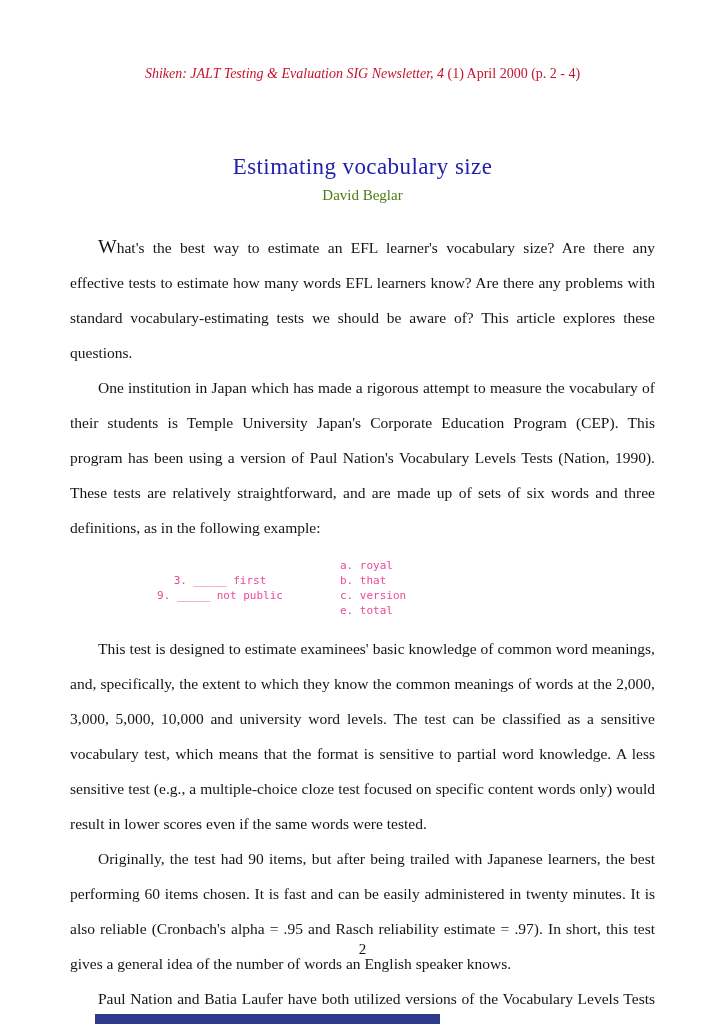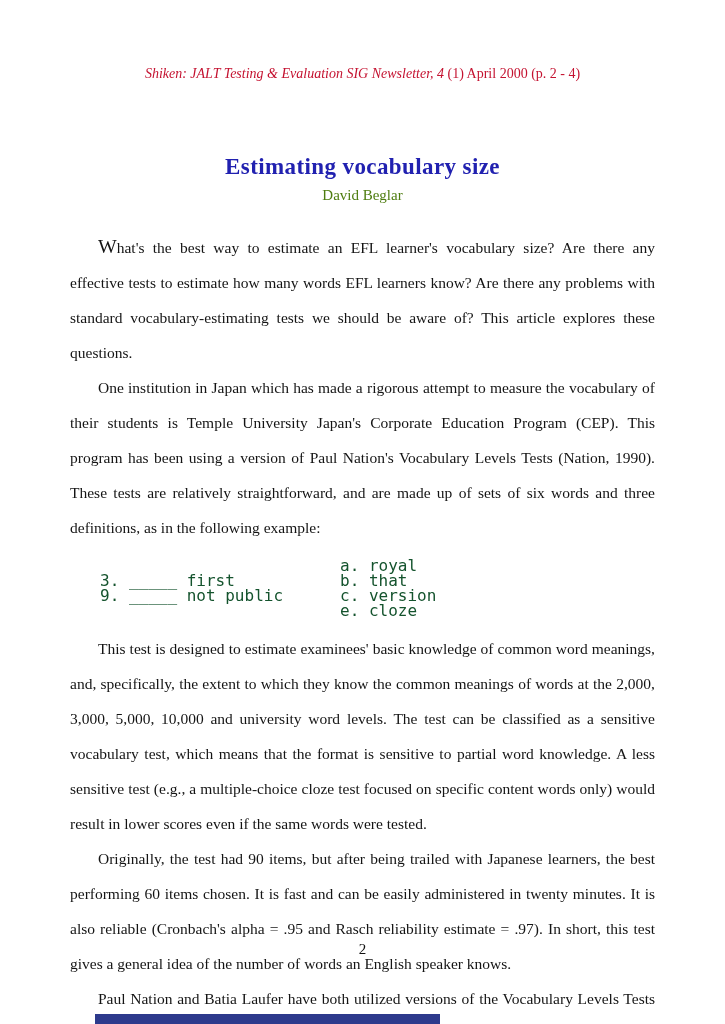--- a/index.html
+++ b/index.html
@@ -19,21 +19,21 @@
     margin-top: 66px;
     text-align: center;
     font-size: 14px;
     color: #c41230;
   }
   .citation .ital { font-style: italic; }
   .title {
     margin: 72px 0 0 0;
     text-align: center;
     font-size: 23px;
-    font-weight: bold;
+    font-weight: normal;
     letter-spacing: 0.4px;
     color: #2121b0;
   }
   .author {
     margin-top: 7px;
     text-align: center;
     font-size: 15px;
     color: #4d7c0f;
   }
   .bodytext {
@@ -41,23 +41,24 @@
     font-size: 15.5px;
     line-height: 35px;
     text-align: justify;
     text-indent: 28px;
   }
   .bodytext.first { margin-top: 25px; }
   .bodytext.first::first-letter { font-size: 1.28em; }
   .example {
     margin: 13px 0 13px 30px;
     font-family: "DejaVu Sans Mono", "Liberation Mono", monospace;
-    font-size: 16px;
+    font-size: 11px;
     line-height: 15px;
-    color: #14532d;
+    color: #ec4899;
+    text-align: center;
   }
   .ex-row { display: flex; }
   .ex-left {
     display: inline-block;
     width: 240px;
     white-space: pre;
   }
   .ex-right { white-space: pre; }
   .page-number {
     position: absolute;
@@ -99,21 +100,21 @@
     <div class="ex-row">
       <span class="ex-left">3. _____ first</span>
         <span class="ex-right">b. that</span>
     </div>
     <div class="ex-row">
       <span class="ex-left">9. _____ not public</span>
         <span class="ex-right">c. version</span>
     </div>
     <div class="ex-row">
       <span class="ex-left"></span>
-        <span class="ex-right">e. cloze</span>
+        <span class="ex-right">e. total</span>
     </div>
   </div>
 
   <p class="bodytext">This test is designed to estimate examinees' basic knowledge of common word meanings, and, specifically, the extent to which they know the common meanings of words at the 2,000, 3,000, 5,000, 10,000 and university word levels. The test can be classified as a sensitive vocabulary test, which means that the format is sensitive to partial word knowledge. A less sensitive test (e.g., a multiple-choice cloze test focused on specific content words only) would result in lower scores even if the same words were tested.</p>
   <p class="bodytext">Originally, the test had 90 items, but after being trailed with Japanese learners, the best performing 60 items chosen. It is fast and can be easily administered in twenty minutes. It is also reliable (Cronbach's alpha = .95 and Rasch reliability estimate = .97). In short, this test gives a general idea of the number of words an English speaker knows.</p>
   <p class="bodytext">Paul Nation and Batia Laufer have both utilized versions of the Vocabulary Levels Tests to estimate vocabulary this way: if learner A scores 9 out of 12 (75%) on the 2,000 word level, s/he probably knows approximately 75% (1,500) of the first 2,000 words of English. If you continue to apply this logic to the results of the rest of the test (i.e., the 3,000, 5,000, University Word Level, and the 10,000 word level), you can arrive at an approximate estimate of vocabulary size.</p>
 
   <div class="page-number">2</div>
 
   <div class="bottom-bar"></div>

